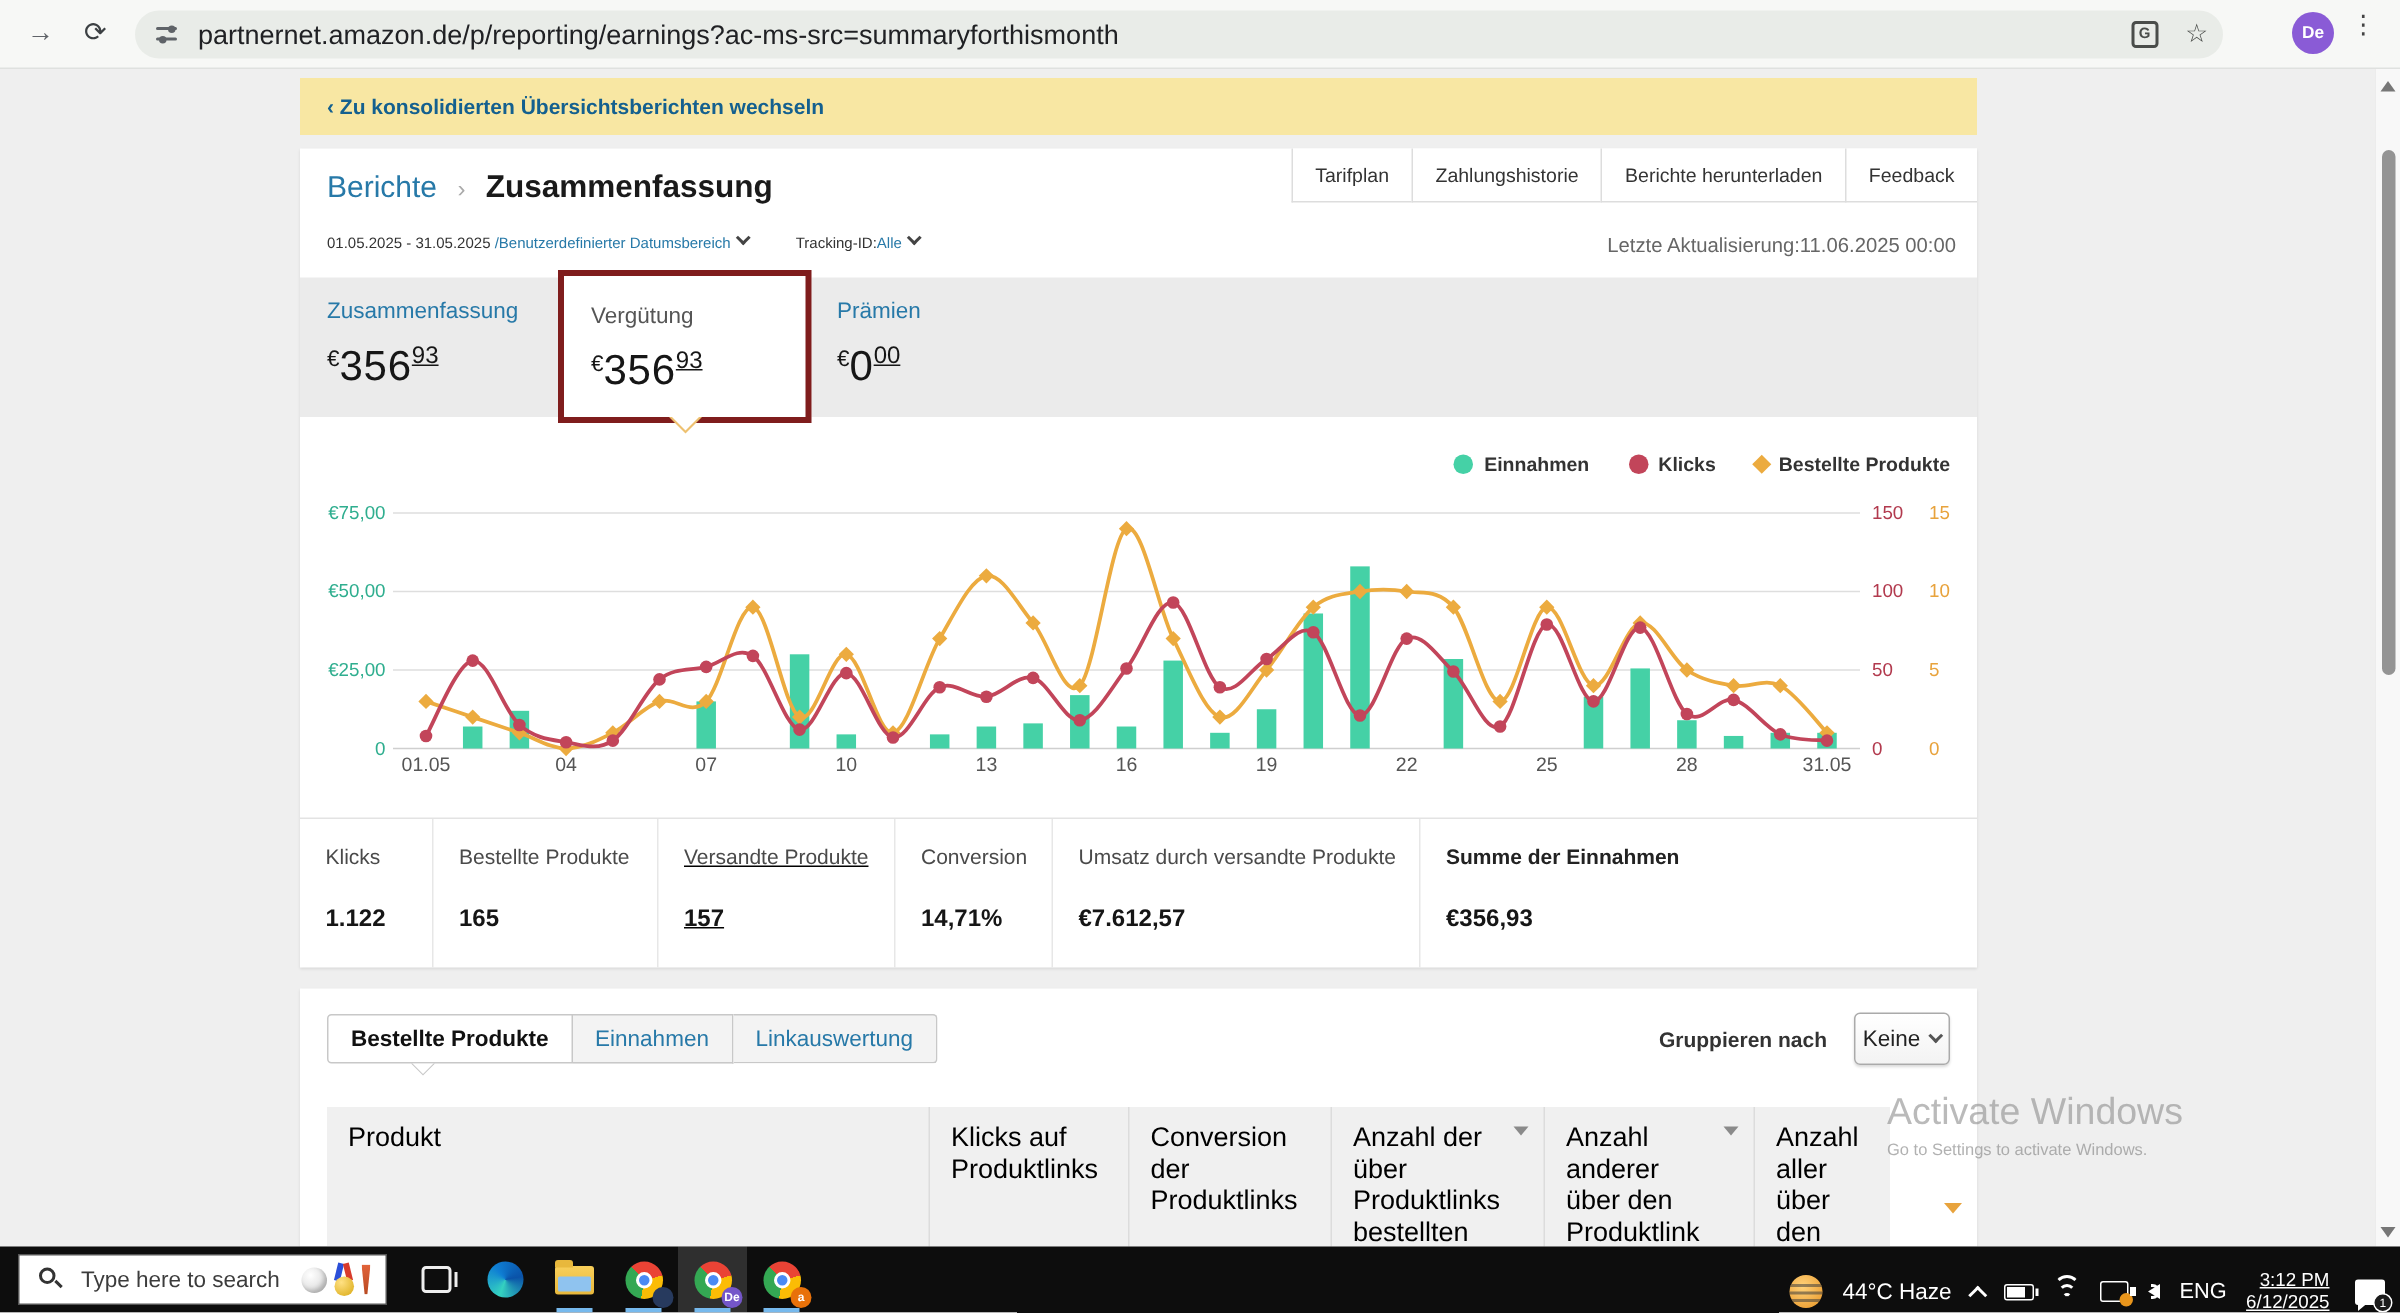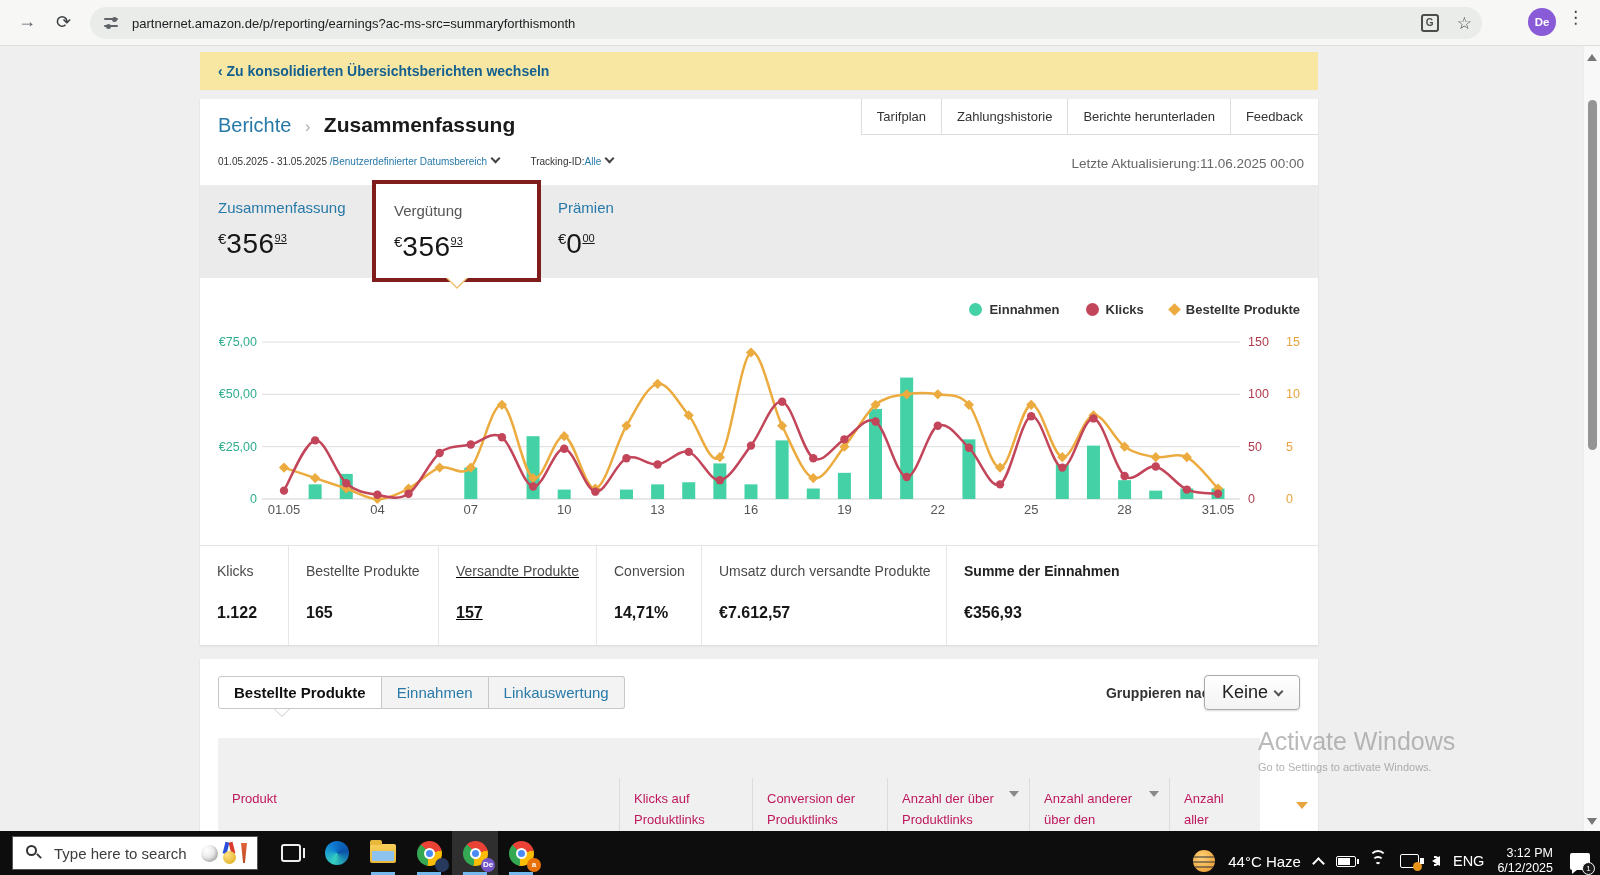--- a/index.html
+++ b/index.html
@@ -6,21 +6,21 @@
   html,body { width:1600px; height:875px; overflow:hidden; }
   body { font-family:"Liberation Sans","DejaVu Sans",sans-serif; background:#efefef; position:relative; }
 
   
   .browser-bar { position:absolute; left:0; top:0; width:1600px; height:46px; background:#f7f8f6; border-bottom:1px solid #dfe1df; z-index:5; }
   .nav-glyph { position:absolute; top:11px; font-size:18px; color:#5f6368; cursor:pointer; }
   .omnibox { position:absolute; left:90px; top:7px; width:1392px; height:32px; background:#e9ece8; border-radius:16px; display:flex; align-items:center; }
   .site-icon { margin-left:14px; width:16px; height:16px; position:relative; }
   .site-icon span { position:absolute; left:0; width:14px; height:2px; background:#5f6368; border-radius:2px; }
   .site-icon i { position:absolute; width:5px; height:5px; background:#5f6368; border-radius:50%; }
-  .url-text { margin-left:12px; font-size:13px; color:#202124; }
+  .url-text { margin-left:12px; font-size:18px; color:#202124; }
   .omni-right { position:absolute; right:10px; top:0; height:32px; display:flex; align-items:center; gap:18px; }
   .translate-ic { width:18px; height:18px; border:2px solid #4a4d4a; border-radius:3px; position:relative; font-size:10px; color:#4a4d4a; font-weight:bold; text-align:center; line-height:14px; }
   .star-ic { font-size:17px; color:#4a4d4a; }
   .avatar { position:absolute; right:44px; top:8px; width:28px; height:28px; border-radius:50%; background:#8a5bd6; color:#fff; font-size:11.5px; font-weight:bold; text-align:center; line-height:28px; }
   .kebab { position:absolute; right:16px; top:7px; font-size:17px; color:#444; letter-spacing:0; }
 
   
   .page { position:absolute; left:0; top:46px; width:1600px; height:785px; background:#efefef; }
   .banner { position:absolute; left:200px; top:6px; width:1118px; height:38px; background:#f8e7a3; display:flex; align-items:center; }
   .banner a { margin-left:18px; font-size:14px; font-weight:bold; color:#14608f; text-decoration:none; cursor:pointer; }
@@ -41,21 +41,21 @@
   .daterow .blue { color:#2779a8; cursor:pointer; }
   .chev { display:inline-block; width:7px; height:7px; border-right:2px solid #444; border-bottom:2px solid #444; transform:rotate(45deg); margin-left:5px; vertical-align:3px; }
   .lastupdate { position:absolute; right:14px; top:57px; font-size:13.5px; color:#666; }
 
   .strip { position:absolute; left:0; top:86px; width:1118px; height:93px; background:#ebebeb; }
   .scard { position:absolute; top:14px; }
   .scard .lbl { font-size:15px; color:#2779a8; cursor:pointer; }
   .scard .val { margin-top:12px; color:#161616; }
   .val .cur { font-size:15px; vertical-align:9px; }
   .val .whole { font-size:28px; letter-spacing:.5px; }
-  .val .frac { font-size:11px; vertical-align:11px;text-decoration:underline; }
+  .val .frac { font-size:16px; vertical-align:11px;text-decoration:underline; }
   .scard.sel { top:-5px; height:102px; background:#fff; border:4px solid #7f1d1d; padding:18px 0 0 18px; z-index:2; }
   .scard.sel .lbl { color:#555; cursor:default; }
   .tri-out { position:absolute; left:50%; bottom:-11px; margin-left:-11px; width:0; height:0; border-left:11px solid transparent; border-right:11px solid transparent; border-top:11px solid #eec170; }
   .tri-in { position:absolute; left:50%; bottom:-9px; margin-left:-10px; width:0; height:0; border-left:10px solid transparent; border-right:10px solid transparent; border-top:10px solid #fff; z-index:3; }
 
   .legend { position:absolute; right:18px; top:203px; display:flex; gap:26px; align-items:center; }
   .legend .li { display:flex; align-items:center; gap:7px; font-size:13px; font-weight:bold; color:#333; }
   .mk-circle { width:13px; height:13px; border-radius:50%; }
   .mk-diamond { width:9px; height:9px; transform:rotate(45deg); }
 
@@ -71,25 +71,25 @@
   
   .tabs { position:absolute; left:18px; top:17px; display:flex; }
   .rtab { height:33px; line-height:32px; padding:0 15px; font-size:15px; border:1px solid #c8c8c8; border-left:none; background:#f3f3f3; color:#2779a8; cursor:pointer; }
   .rtab:first-child { border-left:1px solid #c8c8c8; border-radius:3px 0 0 3px; }
   .rtab:last-child { border-radius:0 3px 3px 0; }
   .rtab.active { background:#fff; color:#111; font-weight:bold; position:relative; }
   .tab-tri-out { position:absolute; left:74px; top:50px; width:0; height:0; border-left:8px solid transparent; border-right:8px solid transparent; border-top:8px solid #c8c8c8; }
   .tab-tri-in { position:absolute; left:75px; top:50px; width:0; height:0; border-left:7px solid transparent; border-right:7px solid transparent; border-top:7px solid #fff; }
 
   .groupby-lbl { position:absolute; right:100px; top:26px; font-size:14px; font-weight:bold; color:#333; }
-  .groupby-btn { position:absolute; right:18px; top:16px; width:96px; height:35px; background:linear-gradient(#fff,#f3f3f3); border:1px solid #aaa; border-radius:4px; box-shadow:0 1px 2px rgba(0,0,0,.15); font-size:18px; color:#222; text-align:center; line-height:33px; cursor:pointer; }
+  .groupby-btn { position:absolute; right:18px; top:16px; width:64px; height:35px; background:linear-gradient(#fff,#f3f3f3); border:1px solid #aaa; border-radius:4px; box-shadow:0 1px 2px rgba(0,0,0,.15); font-size:15px; color:#222; text-align:center; line-height:33px; cursor:pointer; }
   .groupby-btn .chev { margin-left:7px; border-color:#555; }
 
   .thead { position:absolute; left:18px; top:79px; height:110px; display:flex; background:#f0f0f0; }
-  .th { padding:10px 12px 0 14px; font-size:13px; color:#be185d; line-height:21px; border-right:1px solid #dcdcdc; white-space:pre-line; position:relative;margin-top:40px; }
+  .th { padding:10px 12px 0 14px; font-size:18px; color:#000000; line-height:21px; border-right:1px solid #dcdcdc; white-space:pre-line; position:relative; }
   .th:last-child { border-right:none; }
   .sort-caret { position:absolute; top:13px; right:10px; width:0; height:0; border-left:5px solid transparent; border-right:5px solid transparent; border-top:6px solid #8a8a8a; }
   .float-caret { position:absolute; left:1096px; top:143px; width:0; height:0; border-left:6px solid transparent; border-right:6px solid transparent; border-top:7px solid #e8a33d; z-index:4; }
 
   
   .watermark { position:absolute; left:1258px; top:727px; z-index:6; pointer-events:none; }
   .wm1 { font-size:25px; color:rgba(140,140,140,.6); }
   .wm2 { margin-top:5px; font-size:11px; color:rgba(135,135,135,.65); }
 
   
@@ -138,21 +138,21 @@
   .batt::after { content:""; position:absolute; right:-4px; top:2px; width:2px; height:5px; background:#fff; }
   .batt i { position:absolute; left:1px; top:1px; bottom:1px; width:12px; background:#fff; }
   .wifi { position:relative; width:18px; height:14px; }
   .wifi span { position:absolute; left:50%; bottom:0; transform:translateX(-50%); border:2px solid transparent; border-top:2px solid #fff; border-radius:50%; }
   .cast { width:19px; height:14px; border:1.5px solid #fff; border-radius:2px; position:relative; }
   .cast i { position:absolute; right:-4px; bottom:-4px; width:9px; height:9px; border-radius:50%; background:#e8951c; }
   .spk { width:0; height:0; border-top:5px solid transparent; border-bottom:5px solid transparent; border-right:8px solid #fff; position:relative; }
   .spk::before { content:""; position:absolute; left:-12px; top:-3px; width:4px; height:6px; background:#fff; }
   .spk i { position:absolute; left:2px; top:-5px; width:6px; height:10px; border:2px solid #fff; border-left:none; border-radius:0 8px 8px 0; }
   .lang { font-size:14.5px; }
-  .clock { text-align:right; font-size:12.5px; line-height:15px; }
+  .clock { text-align:right; font-size:12.5px; line-height:15px;text-decoration:underline; }
   .notif { position:relative; width:20px; height:17px; background:#fff; border-radius:2px; margin-left:4px; }
   .notif::before { content:""; position:absolute; left:2px; bottom:-4px; width:0; height:0; border-top:5px solid #fff; border-right:6px solid transparent; }
   .notif .nb { position:absolute; right:-5px; bottom:-5px; width:13px; height:13px; border-radius:50%; background:#1b1b1b; border:1.5px solid #fff; color:#fff; font-size:8px; line-height:12px; text-align:center; }
 </style>
 </head>
 <body>
 
 <div class="browser-bar">
   <span class="nav-glyph" style="left:18px">→</span>
   <span class="nav-glyph" style="left:56px; color:#3c4043">⟳</span>

